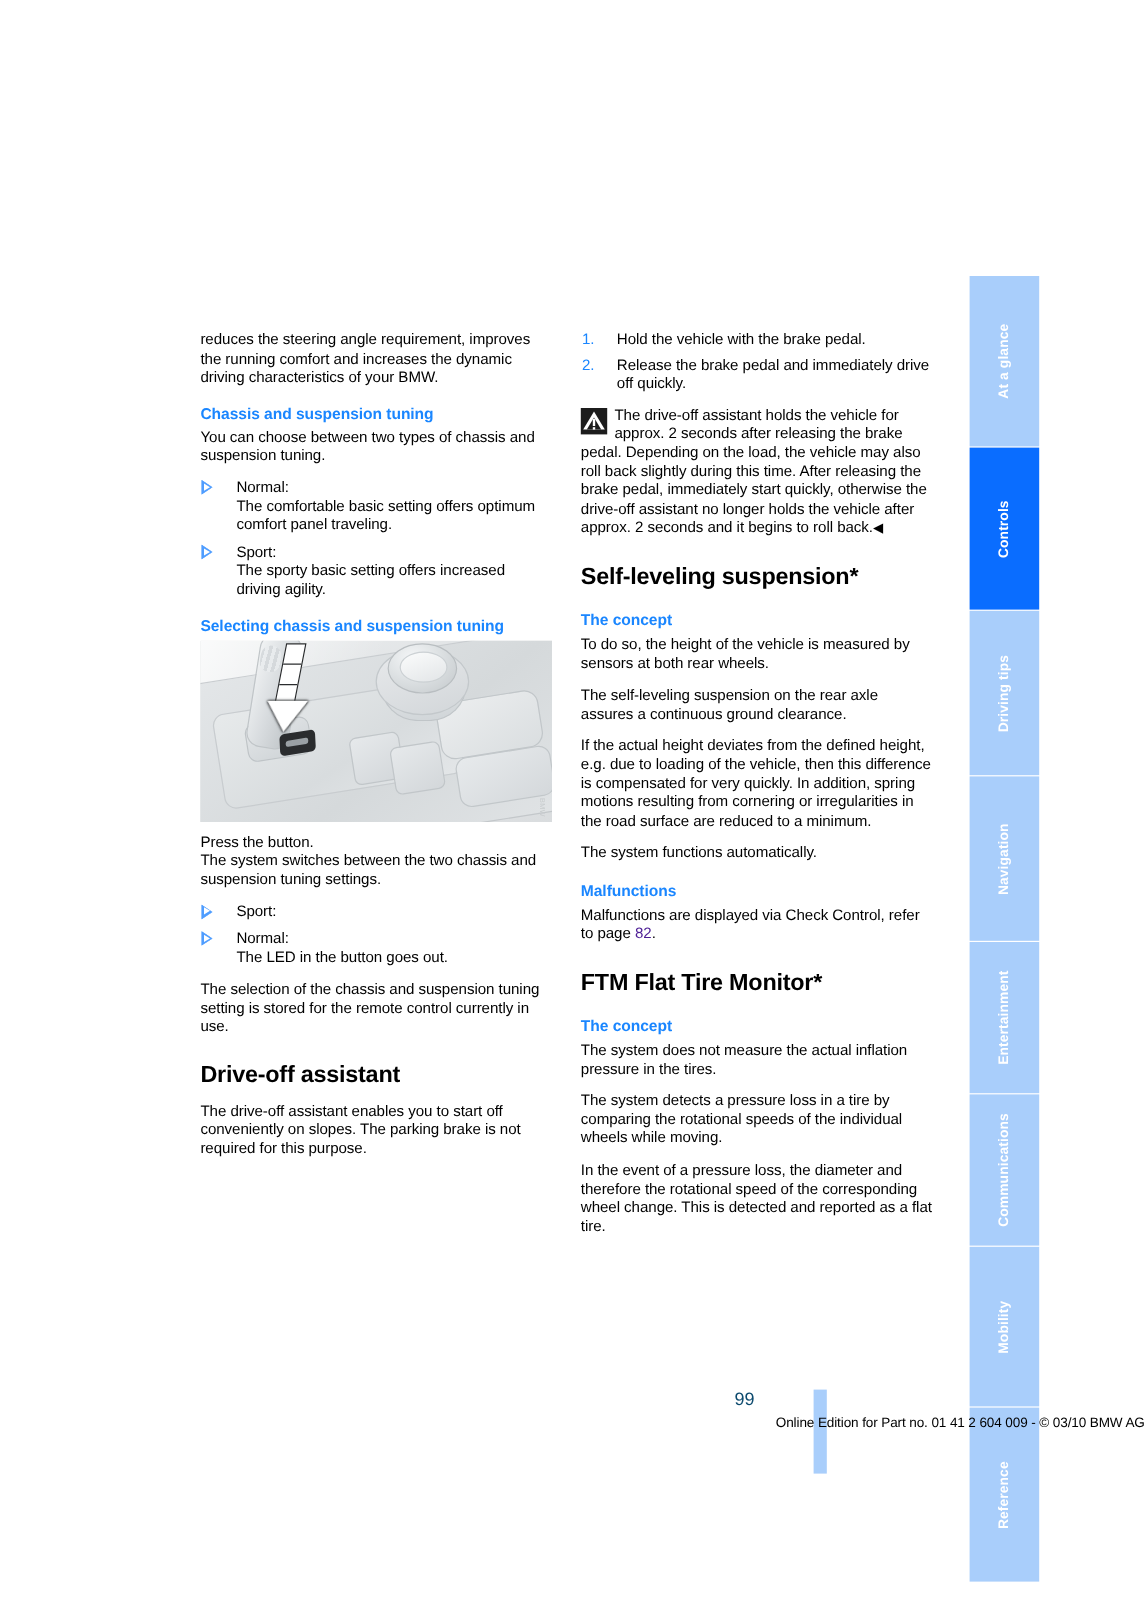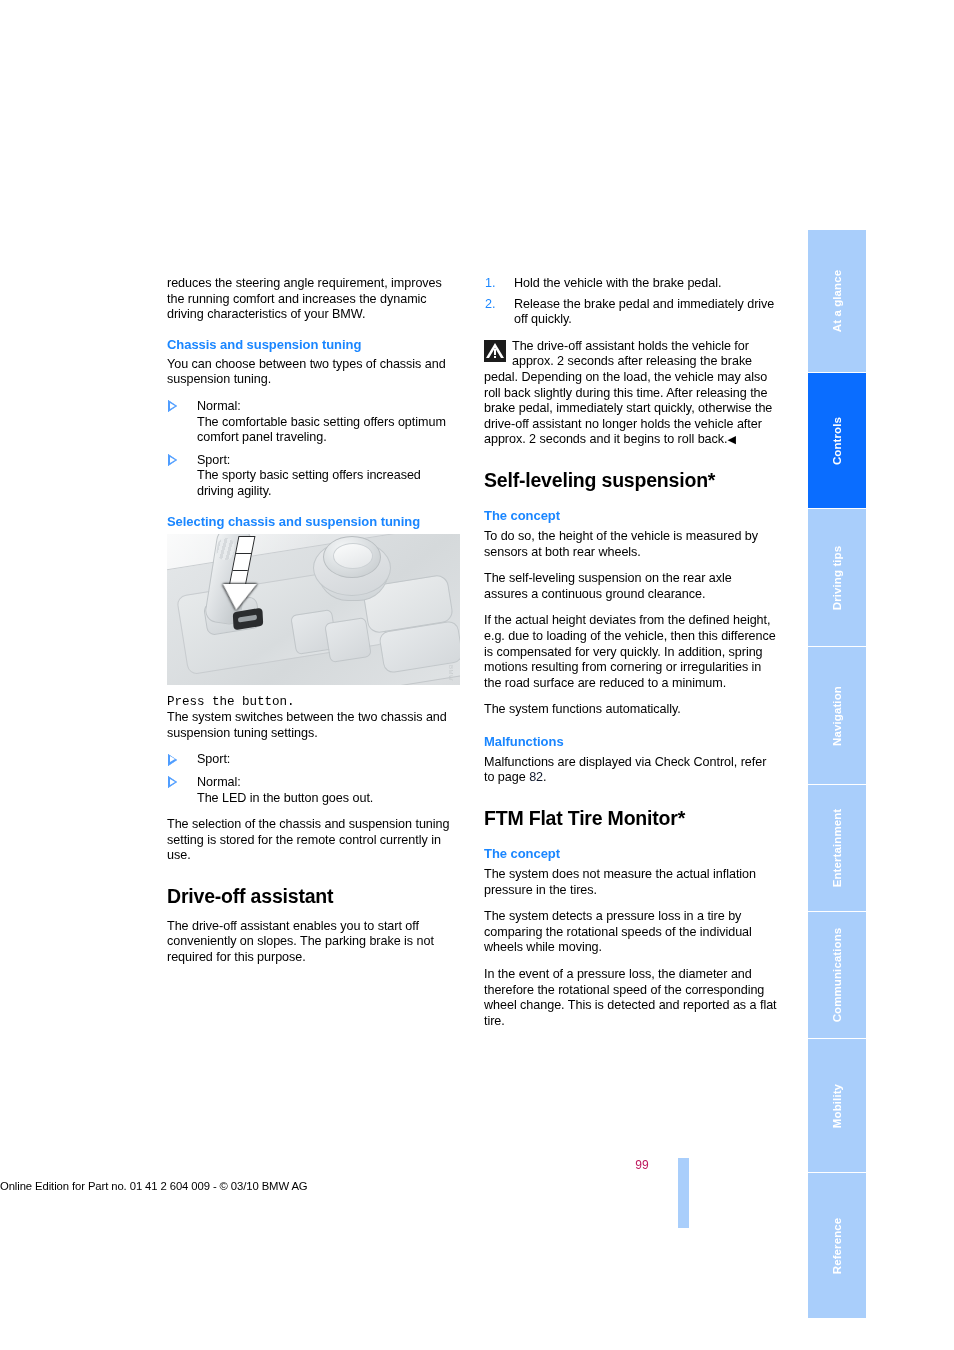--- a/index.html
+++ b/index.html
@@ -31,21 +31,21 @@
     font-size: 12.6px;
     line-height: 15.6px;
     letter-spacing: -0.05px;
   }
   .col-left  { left: 167px; }
   .col-right { left: 484px; }
 
   p.body {
     margin: 0 0 11px 0;
   }
-  p.body.tight { margin-bottom: 0; font-family: Liberation Mono, monospace; }
+  p.body.tight { margin-bottom: 0; }
 
   
   h1.sec {
     color: #000000;
     font-size: 19.5px;
     line-height: 23px;
     font-weight: bold;
     margin: 21px 0 11px 0;
     letter-spacing: -0.2px;
   }
@@ -399,45 +399,45 @@
     writing-mode: vertical-rl;
     white-space: nowrap;
   }
 
   
   .page-number {
     position: absolute;
     left: 612px;
     top: 1110px;
     width: 60px;
-    text-align: center;
-    font-size: 12px;
+    text-align: left;
+    font-size: 15px;
     font-weight: normal;
-    color: #be185d;
+    color: #0c4a6e;
   }
   .page-marker {
     position: absolute;
     left: 678px;
     top: 1110px;
     width: 11px;
     height: 70px;
     background: #a9cefb;
   }
   .footer-line {
     position: absolute;
     left: 0;
     top: 1132px;
     width: 954px;
-    text-align: left;
+    text-align: right;
     font-size: 11.3px;
     color: #000000;
     letter-spacing: -0.1px;
   }
 
-  .xref { color: #0f172a; }
+  .xref { color: #4c1d95; }
 </style>
 </head>
 <body>
 
 <div class="page">
 
   <div class="col col-left">
 
     <p class="body">reduces the steering angle requirement, improves the running comfort and increases the dynamic driving characteristics of your BMW.</p>
 

